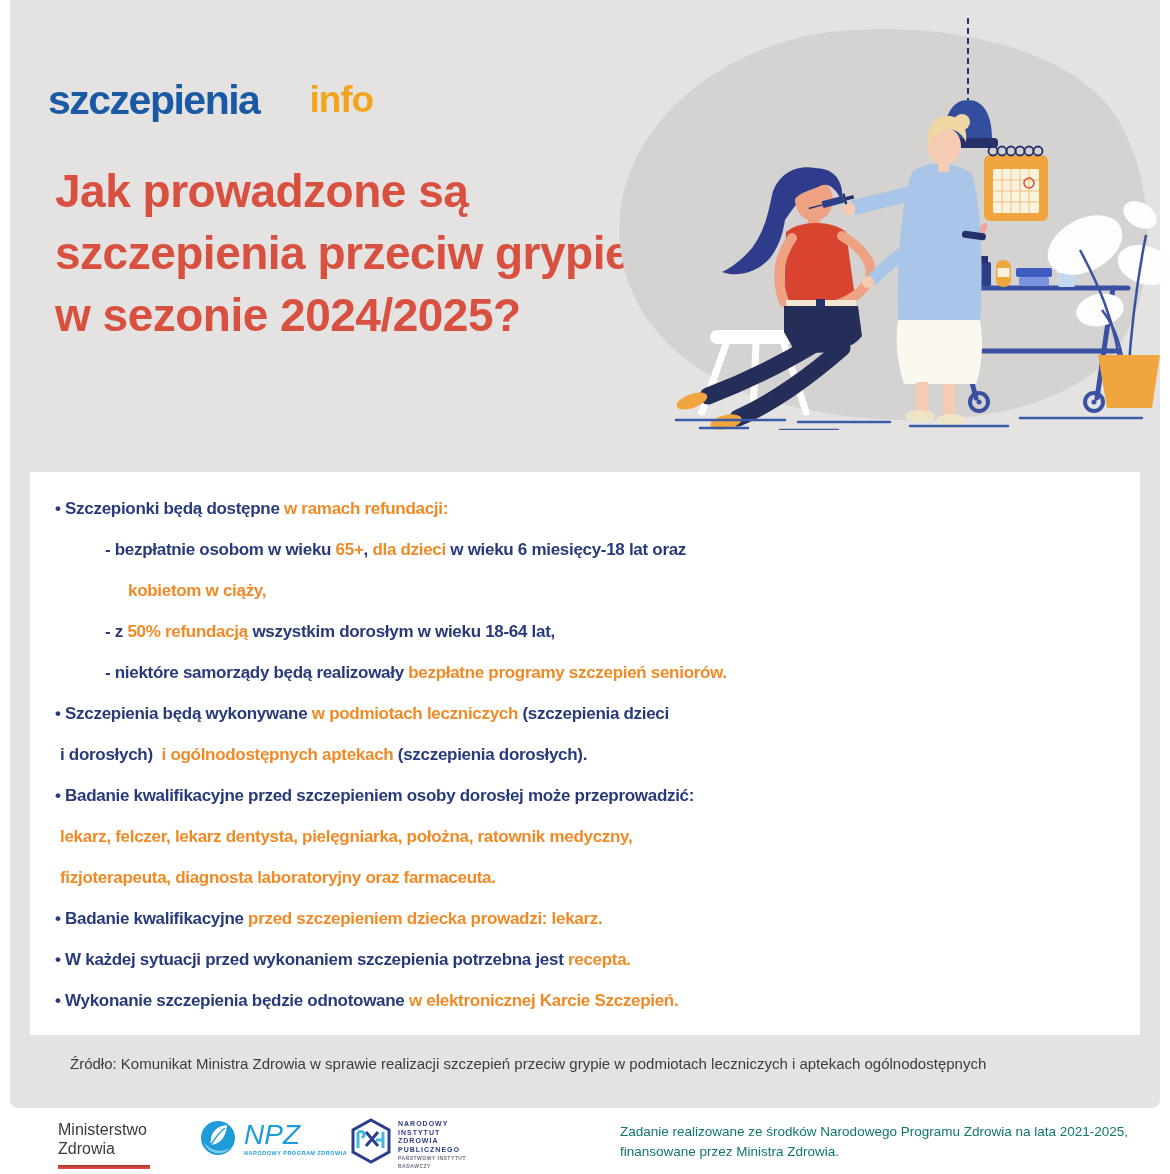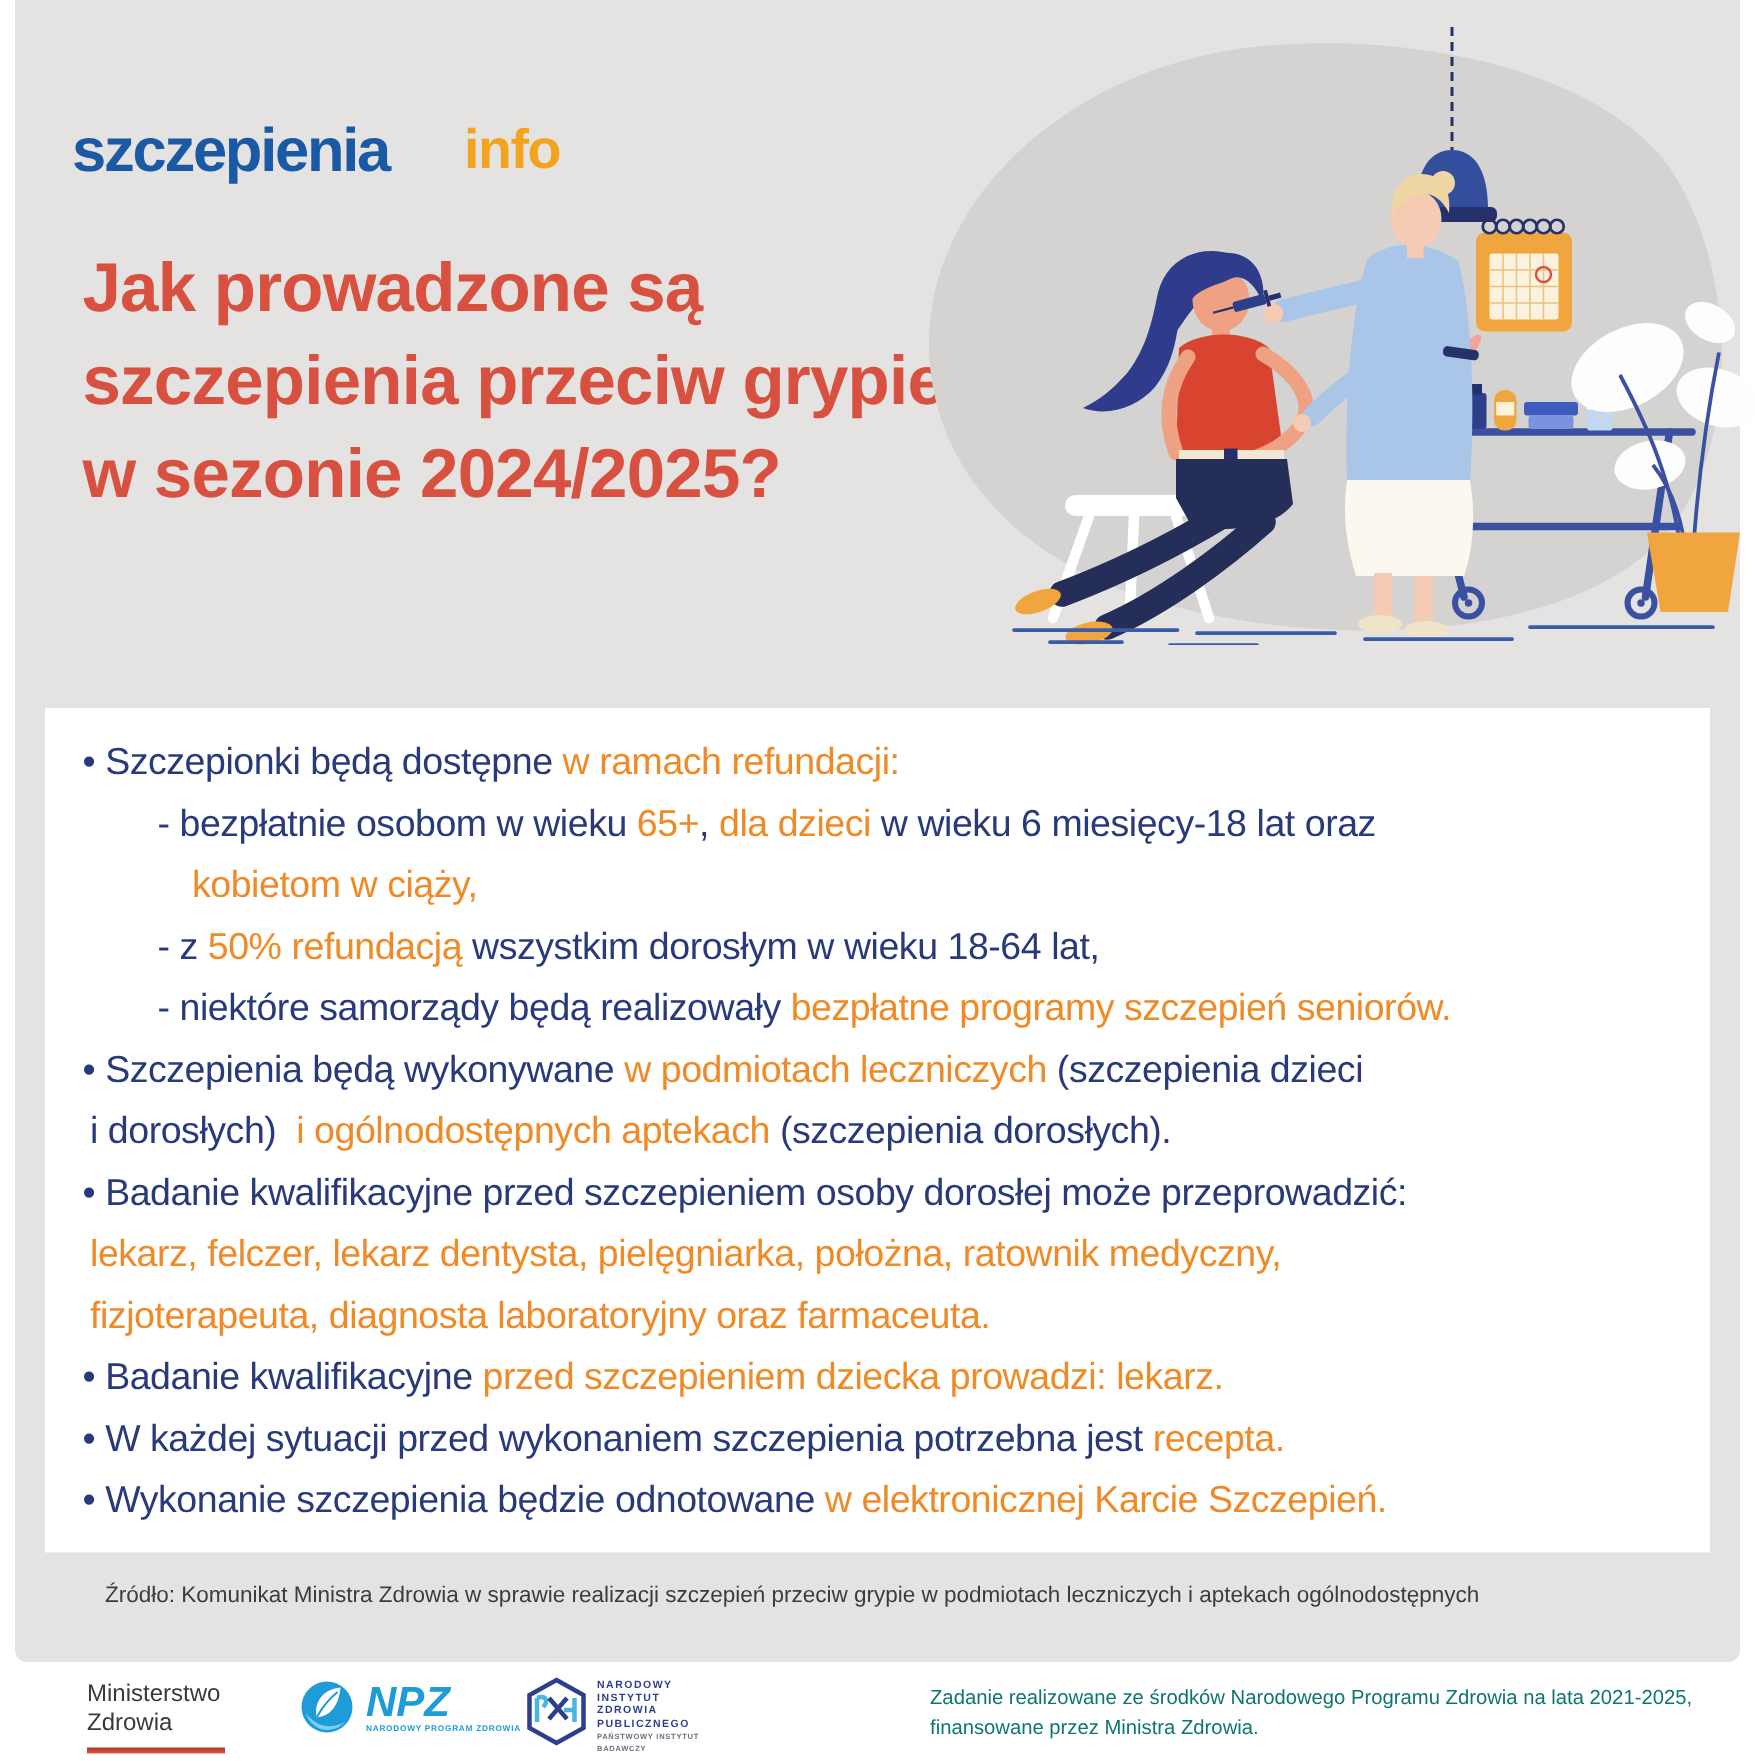--- a/index.html
+++ b/index.html
@@ -34,38 +34,38 @@
     font-size:46px;font-weight:bold;line-height:62px;letter-spacing:-0.5px;
     color:#D8503F;margin:0;
   }
   
   .illustration{position:absolute;left:580px;top:10px;width:590px;height:420px;}
   
   .content-card{
     position:absolute;left:30px;top:472px;width:1110px;height:563px;
     background:#ffffff;overflow:hidden;padding-top:16px;box-sizing:border-box;
   }
-  .line{font-size:25px;font-weight:normal;line-height:41px;letter-spacing:-0.3px;white-space:pre;}
+  .line{font-size:17px;font-weight:bold;line-height:41px;letter-spacing:-0.3px;white-space:pre;}
   .line.bullet{padding-left:25px;}
   .line.dash{padding-left:75px;}
   .line.dashcont{padding-left:98px;}
   .line.cont{padding-left:30px;}
   .c-navy{color:#293A7B;}
   .c-orange{color:#EF8A26;}
   
   .source{position:absolute;left:70px;top:1049px;width:1090px;color:#3C3C3C;}
   .source div{font-size:15px;line-height:30px;white-space:pre;}
   
   .footer{position:absolute;left:0;top:1108px;width:1170px;height:66px;background:#ffffff;}
   .ministry{position:absolute;left:58px;top:12px;}
   .ministry .mz-line{font-size:16px;line-height:19px;color:#3A3A3A;}
   .mz-bar{width:92px;height:4px;margin-top:7px;background:linear-gradient(#B03028,#E2574B);}
   .npz{position:absolute;left:198px;top:10px;display:flex;align-items:center;}
   .npz-text{margin-left:6px;}
-  .npz-abbr{font-size:28px;font-weight:bold;font-style:italic;color:#1E9CD8;line-height:28px;}
+  .npz-abbr{font-size:28px;font-weight:normal;font-style:italic;color:#1E9CD8;line-height:28px;}
   .npz-sub{font-size:5.5px;font-weight:bold;letter-spacing:0.5px;color:#1E9CD8;margin-top:1px;}
   .pzh{position:absolute;left:350px;top:10px;display:flex;align-items:flex-start;}
   .pzh-text{margin-left:6px;padding-top:2px;}
   .pzh-name div{font-size:7px;font-weight:bold;letter-spacing:1px;color:#2D3E8B;line-height:8.5px;}
   .pzh-subname div{font-size:5px;font-weight:bold;letter-spacing:0.5px;color:#6B7280;line-height:6.5px;margin-top:1px;}
   .funding{position:absolute;left:620px;top:14px;width:520px;text-align:left;color:#0f766e;}
   .funding div{font-size:13.5px;line-height:20px;}
 </style>
 </head>
 <body>

